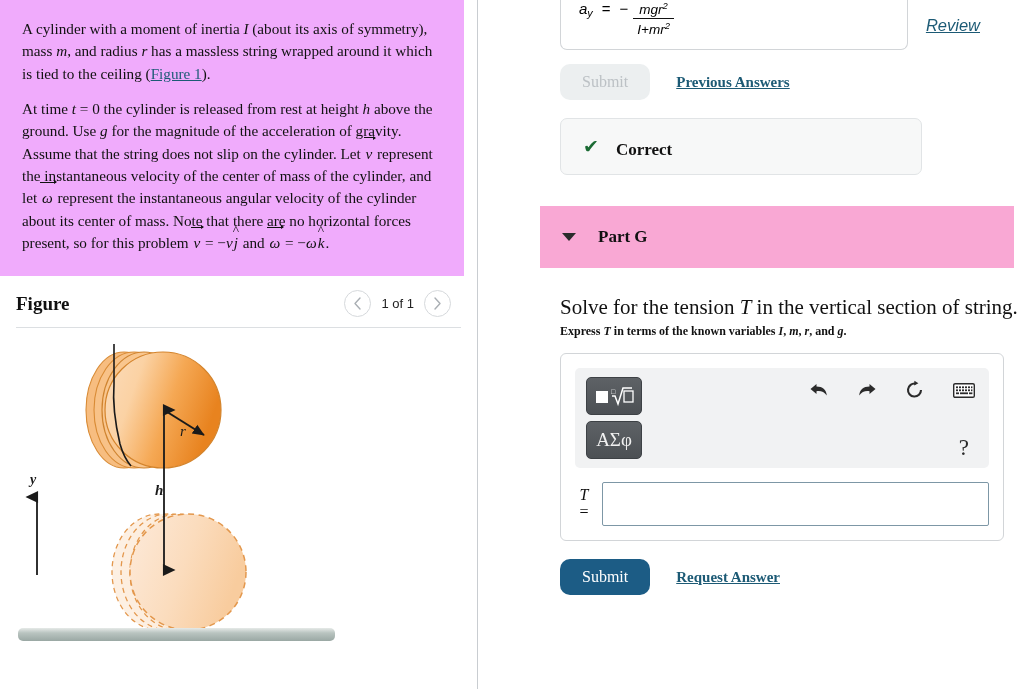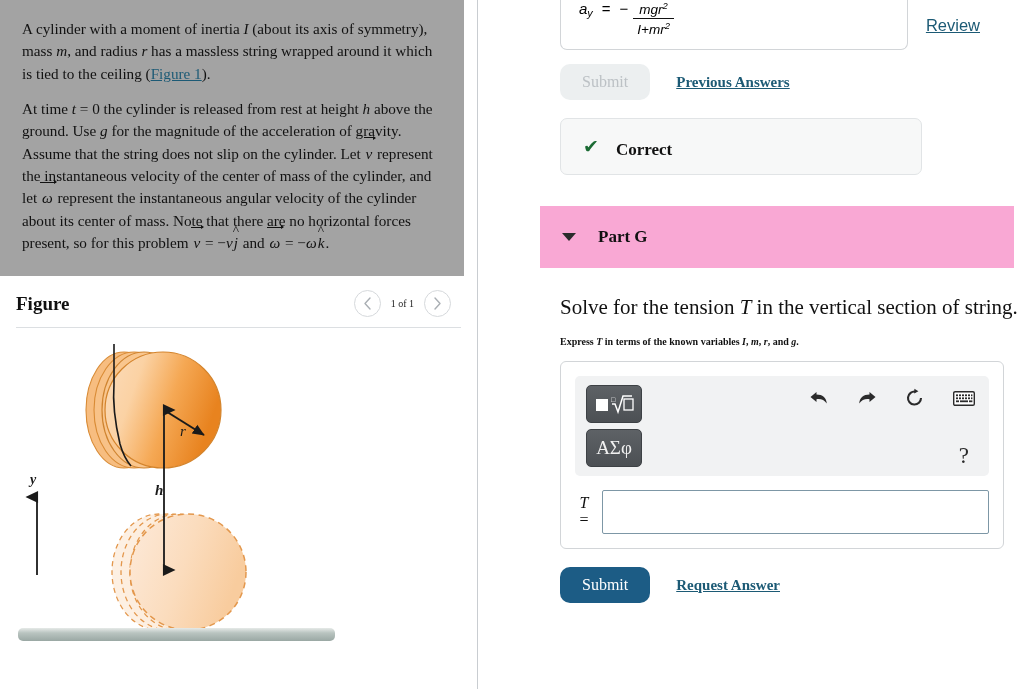--- a/index.html
+++ b/index.html
@@ -29,21 +29,21 @@
     flex: 1 1 auto;
     height: 689px;
     position: relative;
     background: #fff;
   }
 
   
   .problem-box {
     margin: 0;
     width: 464px;
-    background: #a3a3a3;
+    background: #f0abfc;
     padding: 18px 22px 20px 22px;
     min-height: 276px;
   }
   .problem-box p {
     font-size: 15.2px;
     line-height: 1.47;
     color: #111;
     font-family: "Liberation Serif", serif;
   }
   .problem-box p + p { margin-top: 13px; }
@@ -96,42 +96,42 @@
   .nav-circle {
     width: 27px; height: 27px;
     border-radius: 50%;
     border: 1px solid #d6d9dc;
     display: flex; align-items: center; justify-content: center;
     color: #a9aeb3;
     font-size: 13px;
     background: #fff;
     cursor: pointer;
   }
-  .fig-count { font-size: 10px; color: #222; font-family: Liberation Serif, serif; }
+  .fig-count { font-size: 13px; color: #222; font-family: Liberation Sans, sans-serif; }
 
   .figure-rule {
     margin: 10px 16px 0 16px;
     height: 1px;
     background: #dcdfe2;
   }
 
   
   .figure-canvas {
     position: relative;
     width: 478px;
     height: 348px;
     margin-top: 4px;
   }
   .figure-canvas svg { display: block; }
 
   
   .review-row {
     position: absolute;
     top: 16px; right: 47px;
-    display: flex; align-items: center; gap: 19px;
+    display: flex; align-items: center; gap: 19px; font-style: italic;
   }
   .review-link {
     color: #1c5a75;
     font-size: 16.5px;
     text-decoration: underline;
     font-family: "Liberation Sans", sans-serif;
     cursor: pointer;
   }
   .book-icon { display: block; }
 
@@ -205,21 +205,21 @@
     display: flex;
     align-items: center;
     padding-left: 22px;
     gap: 22px;
     cursor: pointer;
   }
   .caret { width: 0; height: 0; border-left: 7px solid transparent; border-right: 7px solid transparent; border-top: 8px solid #2b2b2b; }
   .part-title { font-size: 17px; font-weight: bold; color: #111; font-family: "Liberation Serif", serif; }
 
   .prompt { margin-top: 27px; font-size: 21px; color: #111; font-family: "Liberation Serif", serif; }
-  .prompt-bold { margin-top: 16px; font-size: 10px; font-weight: bold; color: #111; font-family: "Liberation Serif", serif; }
+  .prompt-bold { margin-top: 4px; font-size: 12px; font-weight: bold; color: #111; font-family: "Liberation Serif", serif; }
 
   .answer-card {
     margin-top: 14px;
     width: 444px;
     border: 1px solid #d2d5d8;
     border-radius: 6px;
     padding: 14px 14px 14px 14px;
     background: #fff;
   }
 

